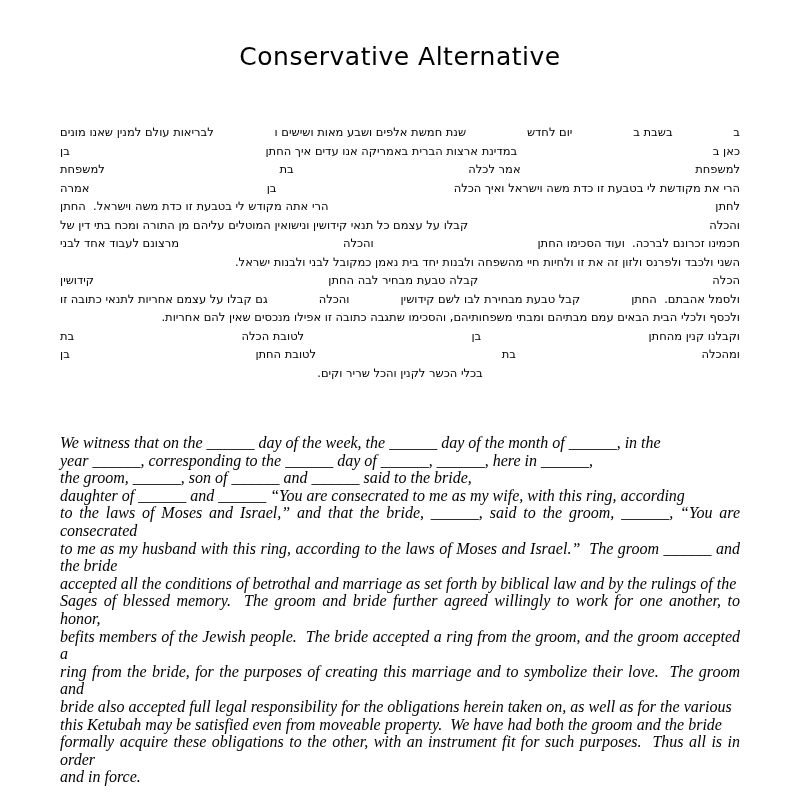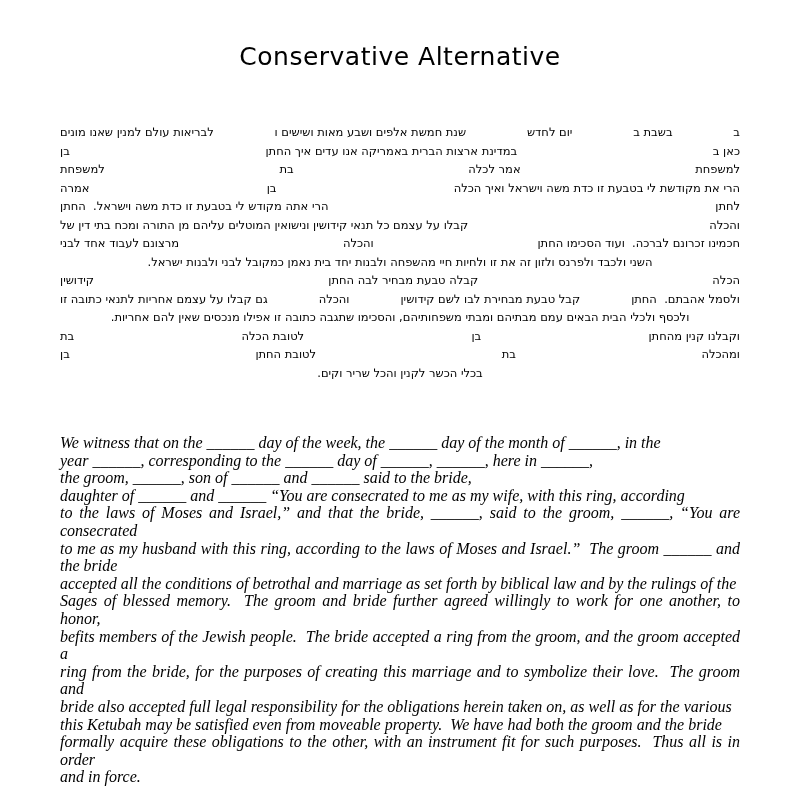--- a/index.html
+++ b/index.html
@@ -43,21 +43,21 @@
   }
   .heb-line {
     display: flex;
     width: 100%;
     white-space: pre;
   }
   .heb-line.spread {
     justify-content: space-between;
   }
   .heb-line.right {
-    justify-content: center;
+    justify-content: flex-start;
   }
   .heb-line.center {
     justify-content: center;
   }
   .heb-seg {
     display: inline-block;
   }
 
   
   .english-block {

